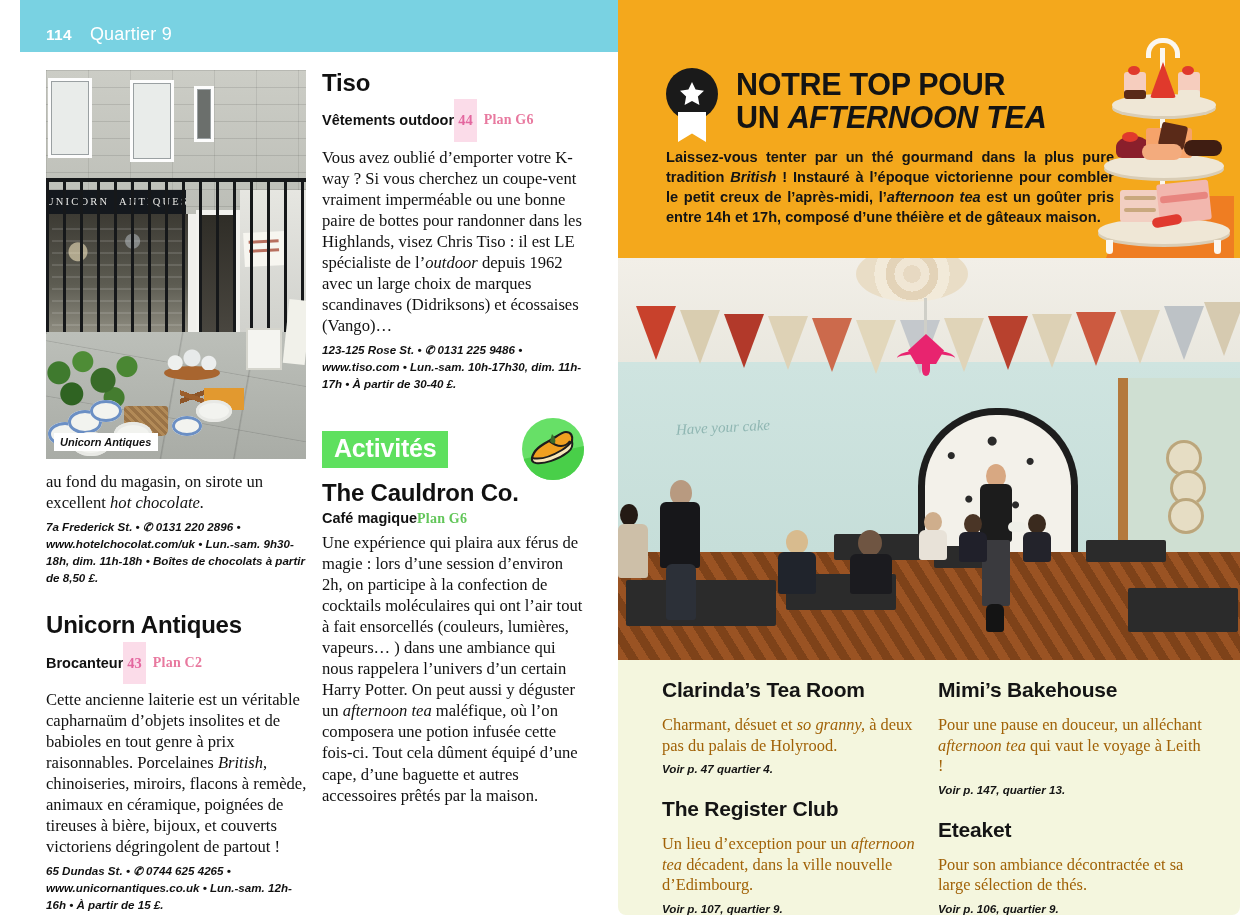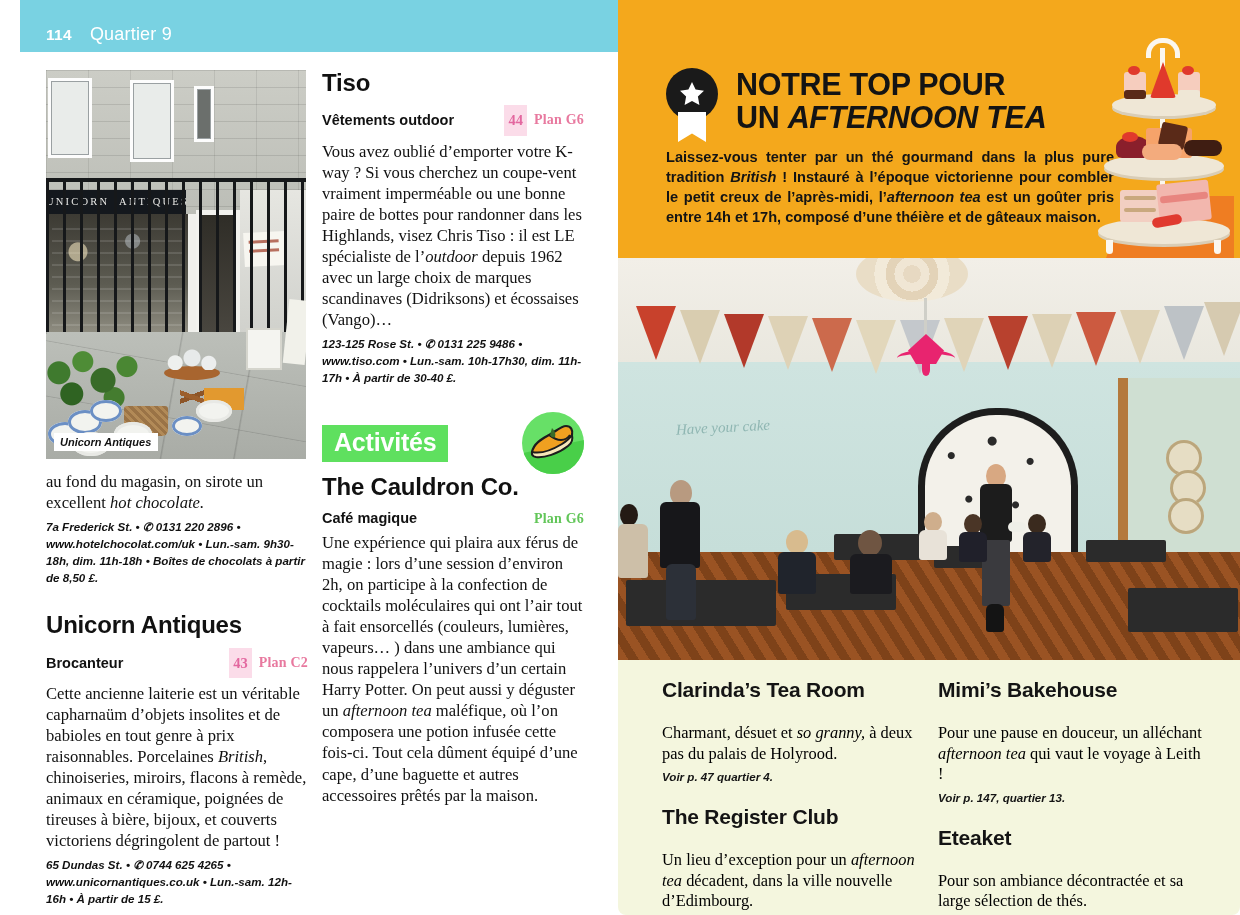--- a/index.html
+++ b/index.html
@@ -120,31 +120,31 @@
     font-style: italic; font-weight: bold; font-size: 11px;
     padding: 3px 7px 3px 6px;
   }
 
   
   .entry-title {
     font-family: "Liberation Sans", sans-serif; font-weight: bold;
     font-size: 24px; color: #111; letter-spacing: -.2px; line-height: 1.1;
   }
   .entry-sub-row {
-    display: flex; align-items: baseline; justify-content: space-between;
-    margin-top: 9px; margin-bottom: 5px;
+    display: flex; align-items: baseline; 
+    margin-top: 3px; margin-bottom: 5px;
   }
   .entry-sub {
     font-family: "Liberation Sans", sans-serif; font-weight: bold;
     font-size: 14.5px; color: #111;
   }
   .plan-wrap { display: flex; align-items: center; gap: 7px; }
   .plan-num {
     font-family: "Liberation Serif", serif; font-weight: bold; font-size: 14.5px;
-    color: #e3679f; background: #fbdce9; padding: 6px 4px; line-height: 1.25;
+    color: #e3679f; background: #fbdce9; padding: 12px 4px; line-height: 1.25;
   }
   .plan-ref {
     font-family: "Liberation Serif", serif; font-weight: bold; font-size: 14px;
     color: #e8799f; letter-spacing: .2px;
   }
   .plan-ref.green { color: #62c659; }
   .body-text {
     font-family: "Liberation Serif", serif; font-size: 16.6px; line-height: 1.27;
     color: #111; text-align: left;
   }
@@ -247,21 +247,21 @@
     background:#e6ddc4; box-shadow: inset 0 0 0 3px #bba67c; display:block; }
 
   
   .bottom { position:absolute; left:0; top:660px; width:622px; height:291px; padding:18px 0 0; }
   .bcol { position:absolute; width:268px; }
   .bcol.l { left:44px; }
   .bcol.r { left:320px; }
   .b-title { font-family:"Liberation Sans", sans-serif; font-weight:bold; font-size:21px;
     color:#141414; letter-spacing:-.2px; }
   .b-desc { font-family:"Liberation Serif", serif; font-size:16.4px; line-height:1.25;
-    color:#000000; margin-top:21px; }
+    color:#a16207; margin-top:13px; }
   .b-desc em { font-style:italic; }
   .b-ref { font-family:"Liberation Sans", sans-serif; font-style:italic; font-weight:bold;
     font-size:11.6px; color:#141414; margin-top:6px; }
   .b-gap { height:22px; }
 </style>
 </head>
 <body>
 
 <div class="page">
 

